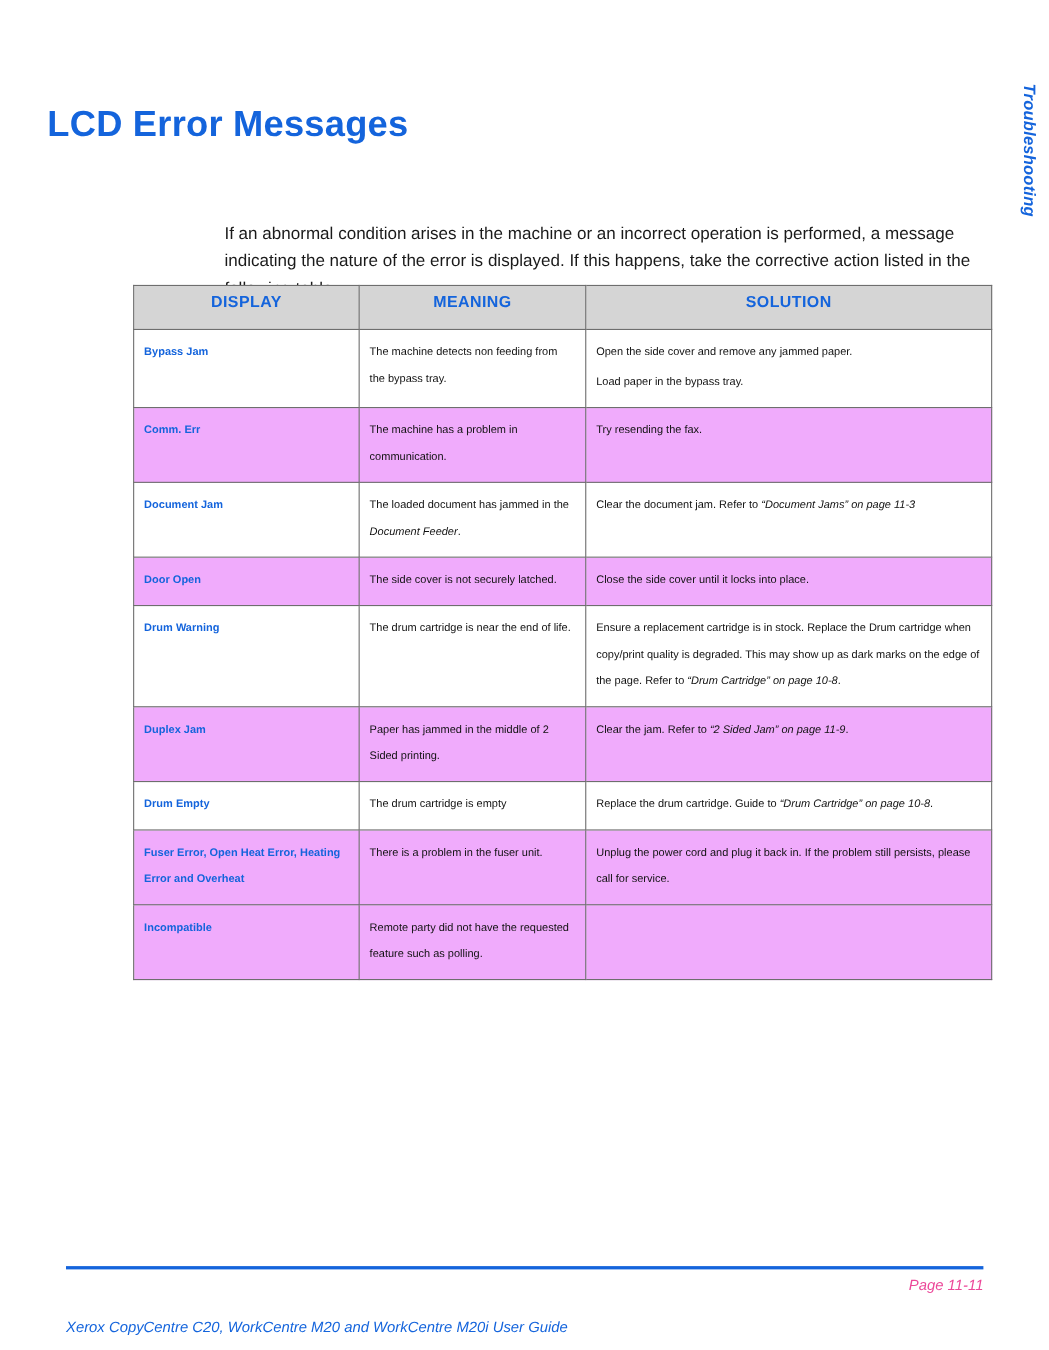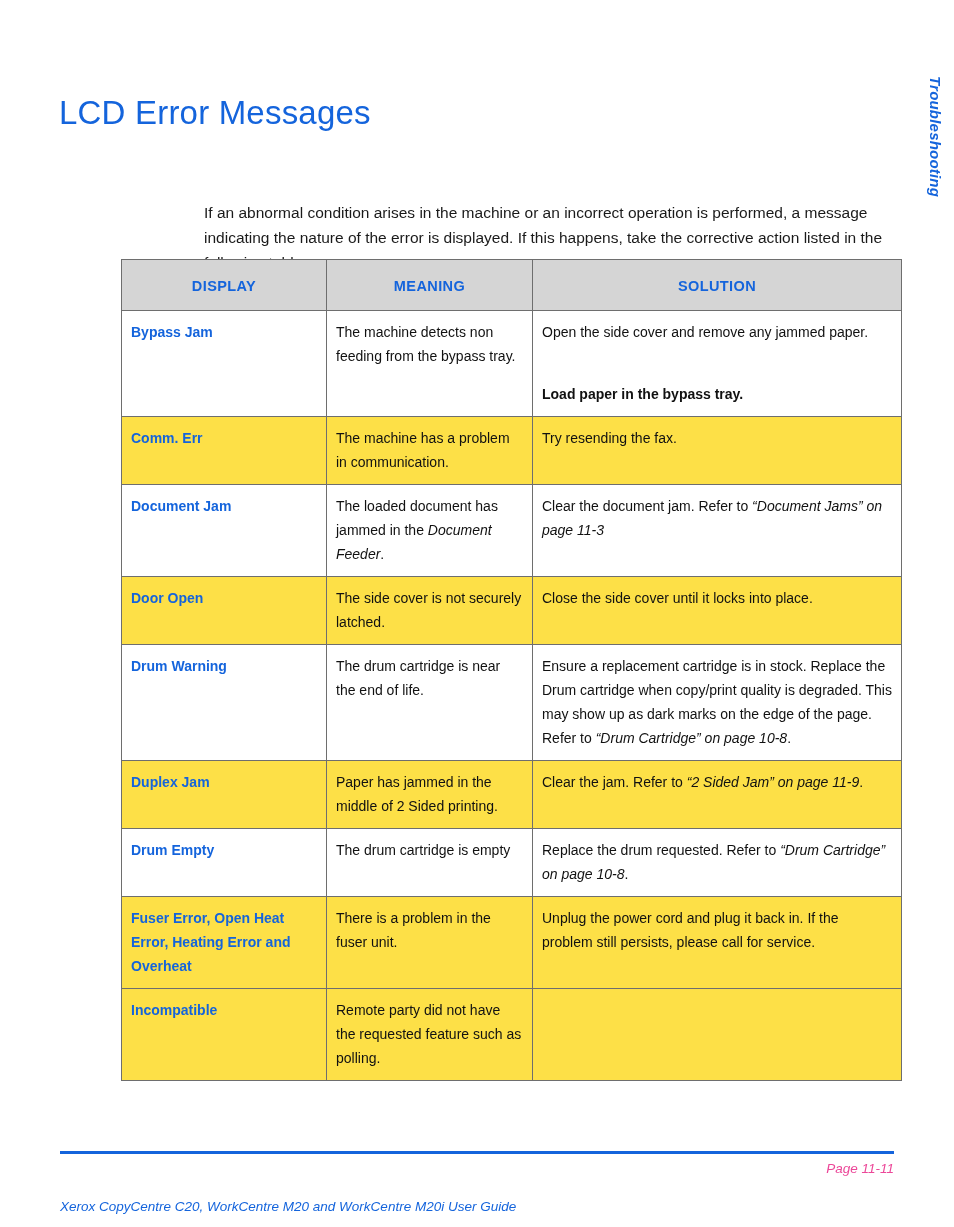--- a/index.html
+++ b/index.html
@@ -17,24 +17,24 @@
   }
 
   .page {
     position: absolute;
     inset: 0;
   }
 
   
   .page-title {
     position: absolute;
-    left: 59px;
+    left: 43px;
     top: 72px;
     font-size: 33px;
-    font-weight: normal;
+    font-weight: bold;
     color: #1464dc;
     letter-spacing: 0.2px;
     white-space: nowrap;
   }
 
   
   .side-tab {
     position: absolute;
     right: 8px;
     top: 76px;
@@ -79,46 +79,46 @@
     table-layout: fixed;
   }
   table.err col.c-display  { width: 205px; }
   table.err col.c-meaning  { width: 206px; }
   table.err col.c-solution { width: 369px; }
 
   table.err th, table.err td {
     border: 1px solid #6e6e6e;
     vertical-align: top;
     padding: 9px 9px 10px 9px;
-    font-size: 14px;
+    font-size: 10px;
     line-height: 24px;
   }
   table.err thead th {
     background: #d5d5d5;
     text-align: center;
     color: #1464dc;
     font-weight: bold;
     font-size: 14.5px;
     letter-spacing: 0.4px;
-    padding-top: 14px;
+    padding-top: 3px;
     padding-bottom: 12px;
     border-color: #6e6e6e;
   }
-  table.err tbody tr.shade td { background: #fde047; }
+  table.err tbody tr.shade td { background: #f0abfc; }
   table.err tbody tr.plain td { background: #ffffff; }
 
   td.display-cell {
     color: #1464dc;
     font-weight: bold;
     line-height: 23px;
   }
   td.meaning-cell, td.solution-cell {
     color: #111111;
   }
-  .para + .para { margin-top: 38px; font-weight: bold; }
+  .para + .para { margin-top: 3px; }
   .it { font-style: italic; }
 
   
   .footer-rule {
     position: absolute;
     left: 60px;
     top: 1151px;
     width: 834px;
     height: 3px;
     background: #1464dc;
@@ -226,21 +226,21 @@
             <td class="solution-cell">
               <div class="para"><span>Clear the jam. Refer to </span><span class="it">“2 Sided Jam” on page 11-9</span><span>.</span></div>
             </td>
           </tr>
           <tr class="plain">
             <td class="display-cell">Drum Empty</td>
             <td class="meaning-cell">
               <div class="para"><span>The drum cartridge is empty</span></div>
             </td>
             <td class="solution-cell">
-              <div class="para"><span>Replace the drum requested. Refer to </span><span class="it">“Drum Cartridge” on page 10-8</span><span>.</span></div>
+              <div class="para"><span>Replace the drum cartridge. Guide to </span><span class="it">“Drum Cartridge” on page 10-8</span><span>.</span></div>
             </td>
           </tr>
           <tr class="shade">
             <td class="display-cell">Fuser Error, Open Heat Error, Heating Error and Overheat</td>
             <td class="meaning-cell">
               <div class="para"><span>There is a problem in the fuser unit.</span></div>
             </td>
             <td class="solution-cell">
               <div class="para"><span>Unplug the power cord and plug it back in. If the problem still persists, please call for service.</span></div>
             </td>

